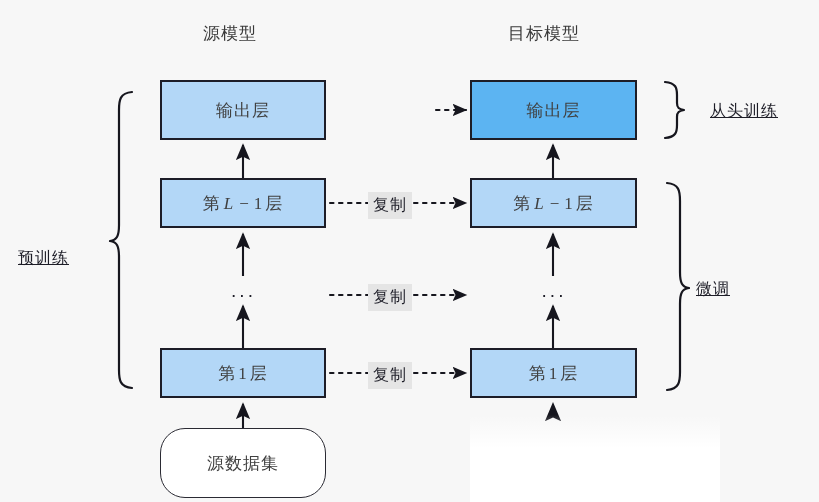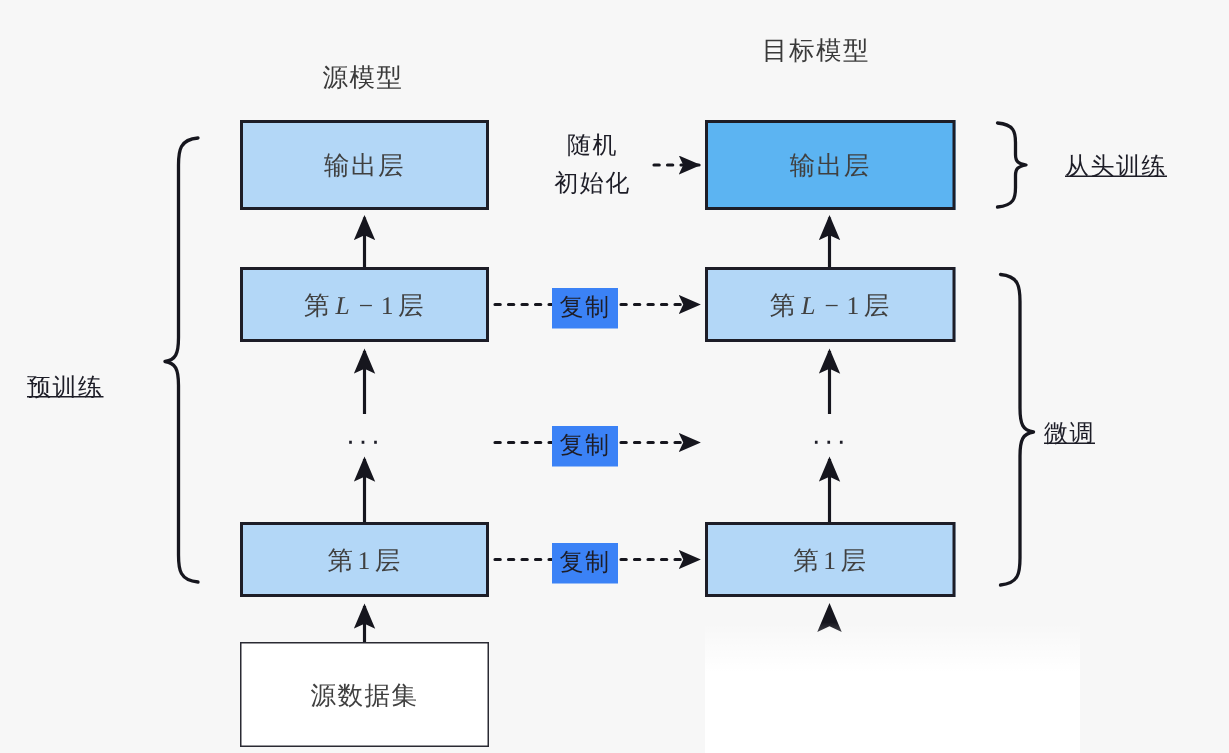--- a/index.html
+++ b/index.html
@@ -11,41 +11,41 @@
   }
   #canvas{position:relative;width:819px;height:502px;}
 
   
   .col-title{
     position:absolute;
     font-size:17px;color:#3a3a3a;
     letter-spacing:1px;
     white-space:nowrap;
   }
-  #title-source{left:203px;top:40px;margin-left:12px;}
+  #title-source{left:203px;top:22px;}
   #title-target{left:508px;top:22px;text-align:right;}
 
   
   .layer-box{
     position:absolute;
     box-sizing:border-box;
     border:2px solid #1d1d27;
     display:flex;align-items:center;justify-content:center;
     font-size:17px;color:#404040;
     letter-spacing:1px;
     white-space:nowrap;
   }
   .fill-light{background:#b3d7f7;}
   .fill-strong{background:#5cb4f2;}
   .fill-white{background:#ffffff;border:1.5px solid #2a2a33;}
 
   .box-src-out {left:160px;top:80px;width:166px;height:60px;}
   .box-src-lm1 {left:160px;top:178px;width:166px;height:50px;}
   .box-src-l1  {left:160px;top:348px;width:166px;height:50px;}
-  .box-src-data{left:160px;top:428px;width:166px;height:70px;}
+  .box-src-data{left:160px;top:428px;width:166px;height:70px;border-radius:25px;}
 
   .box-tgt-out {left:470px;top:80px;width:167px;height:60px;}
   .box-tgt-lm1 {left:470px;top:178px;width:167px;height:50px;}
   .box-tgt-l1  {left:470px;top:348px;width:167px;height:50px;}
 
   
   .dots-row{
     position:absolute;
     font-size:19px;color:#1d1d27;
     letter-spacing:2px;
@@ -66,21 +66,21 @@
     padding:0 2px;
   }
   .mathop{padding:0 2px;font-family:"Liberation Serif",serif;}
 
   
   #vec{position:absolute;left:0;top:0;width:819px;height:502px;pointer-events:none;}
 
   
   .mid-label{
     position:absolute;
-    background:#3b82f6;
+    background:#e5e5e5;
     font-size:16px;color:#1d1d27;
     letter-spacing:1px;
     text-align:center;
     white-space:nowrap;
     padding:3px 5px;
   }
   .copy-lm1 {left:368px;top:192px;}
   .copy-dots{left:368px;top:284px;}
   .copy-l1  {left:368px;top:362px;}
 
@@ -217,24 +217,20 @@
   </div>
 
   <div class="dots-row dots-tgt">···</div>
 
   <div class="layer-box fill-light box-tgt-l1">
     <span>
       <span>第</span><span class="mathnum">1</span><span>层</span>
     </span>
   </div>
 
-  <div id="init-label">
-    <div>随机</div>
-    <div>初始化</div>
-  </div>
 
   <div class="mid-label copy-lm1">复制</div>
   <div class="mid-label copy-dots">复制</div>
   <div class="mid-label copy-l1">复制</div>
 
   <div class="brace-label" id="label-pretrain">预训练</div>
   <div class="brace-label" id="label-scratch">从头训练</div>
   <div class="brace-label" id="label-finetune">微调</div>
 
   <div id="fade-mask"></div>

